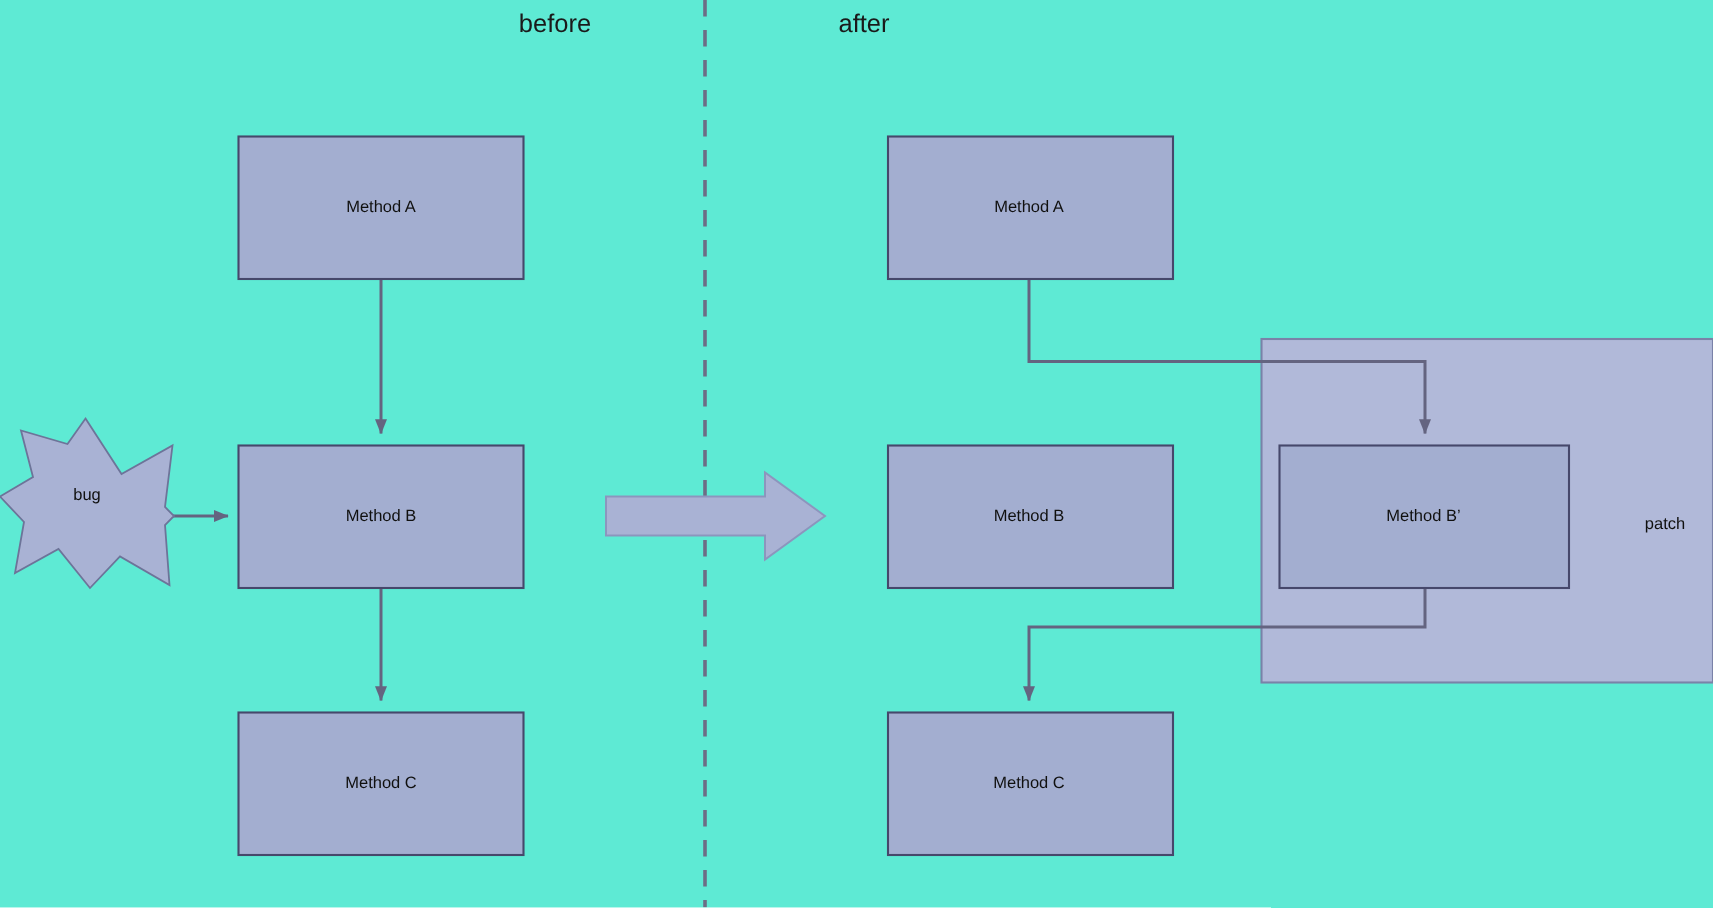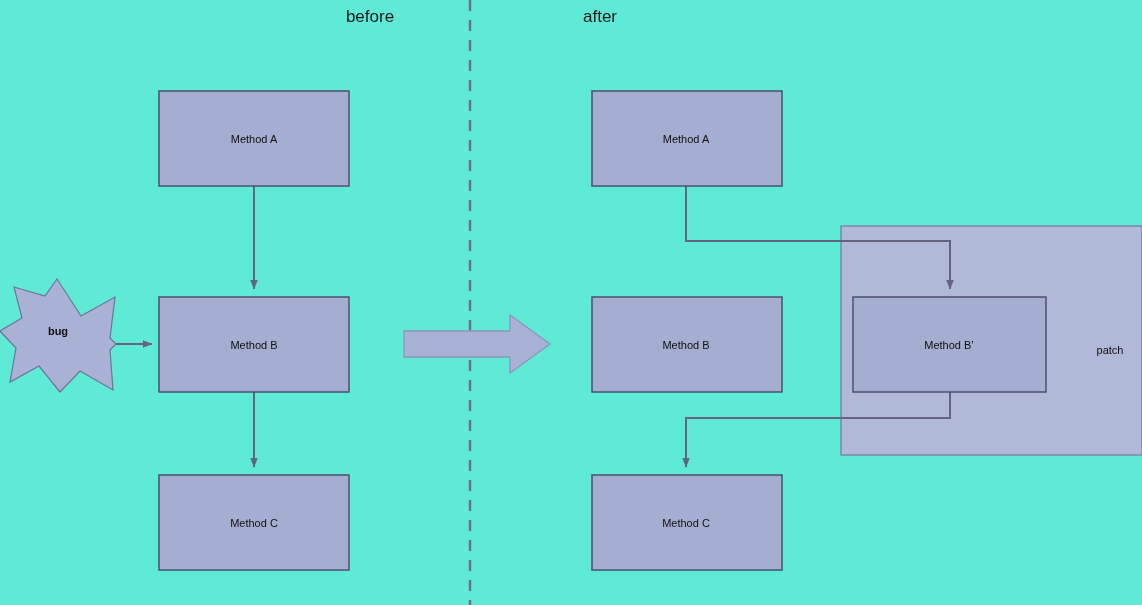--- a/index.html
+++ b/index.html
@@ -87,27 +87,27 @@
 
     <g>
       <rect x="592" y="91" width="190" height="95" fill="#a3aed0" stroke="#46486b" stroke-width="1.4"></rect>
       <rect x="592" y="297" width="190" height="95" fill="#a3aed0" stroke="#46486b" stroke-width="1.4"></rect>
       <rect x="592" y="475" width="190" height="95" fill="#a3aed0" stroke="#46486b" stroke-width="1.4"></rect>
       <rect x="853" y="297" width="193" height="95" fill="#a3aed0" stroke="#46486b" stroke-width="1.4"></rect>
     </g>
   </svg>
 
   <div class="lbl section-title centered" style="left:370px; top:16px;">before</div>
-  <div class="lbl section-title centered" style="left:600px; top:16px;">after</div>
+  <div class="lbl section-title centered" style="left:576px; top:16px;">after</div>
 
   <div class="lbl node-label centered" style="left:254px; top:139px;">Method A</div>
   <div class="lbl node-label centered" style="left:254px; top:345px;">Method B</div>
   <div class="lbl node-label centered" style="left:254px; top:523px;">Method C</div>
 
-  <div class="lbl node-label centered" style="left:58px; top:331px;font-weight:bold;">bug</div>
+  <div class="lbl node-label centered" style="left:58px; top:331px;">bug</div>
 
   <div class="lbl node-label centered" style="left:686px; top:139px;">Method A</div>
   <div class="lbl node-label centered" style="left:686px; top:345px;">Method B</div>
   <div class="lbl node-label centered" style="left:686px; top:523px;">Method C</div>
   <div class="lbl node-label centered" style="left:949px; top:345px;">Method B’</div>
 
   <div class="lbl node-label centered" style="left:1095px; top:350px;margin-left:15px;">patch</div>
 
 </div>
 

